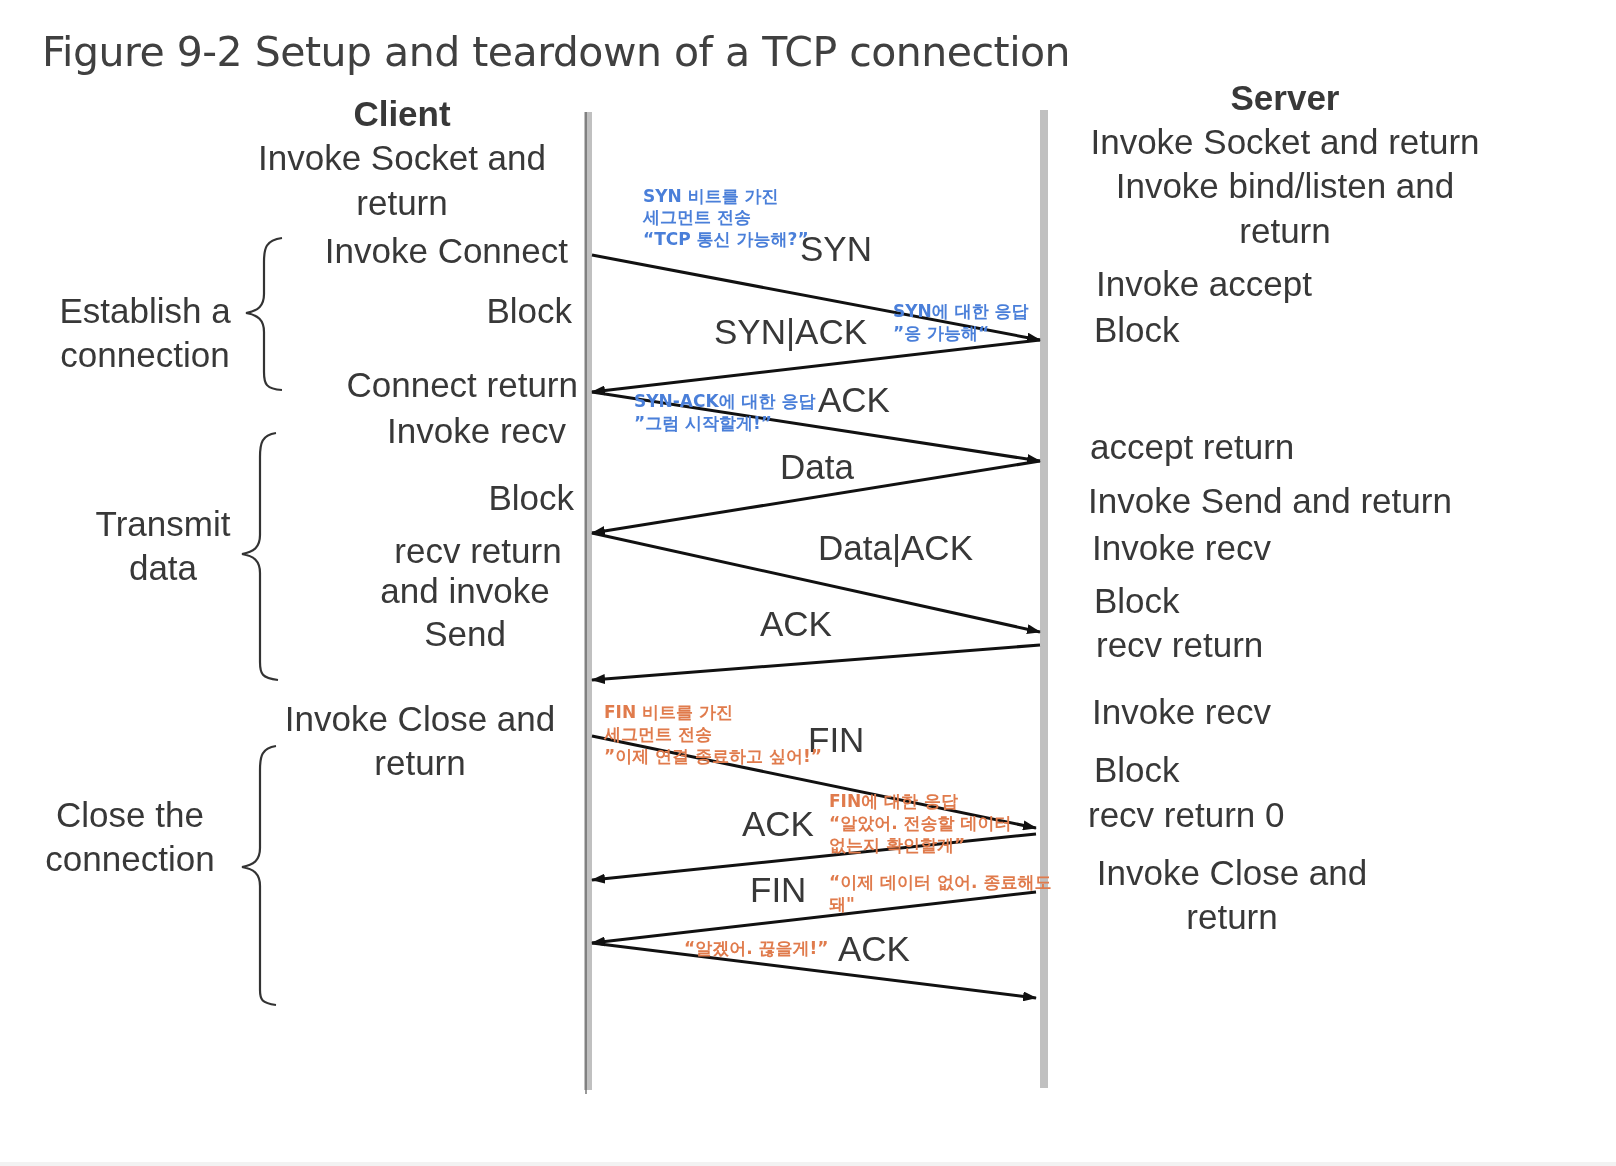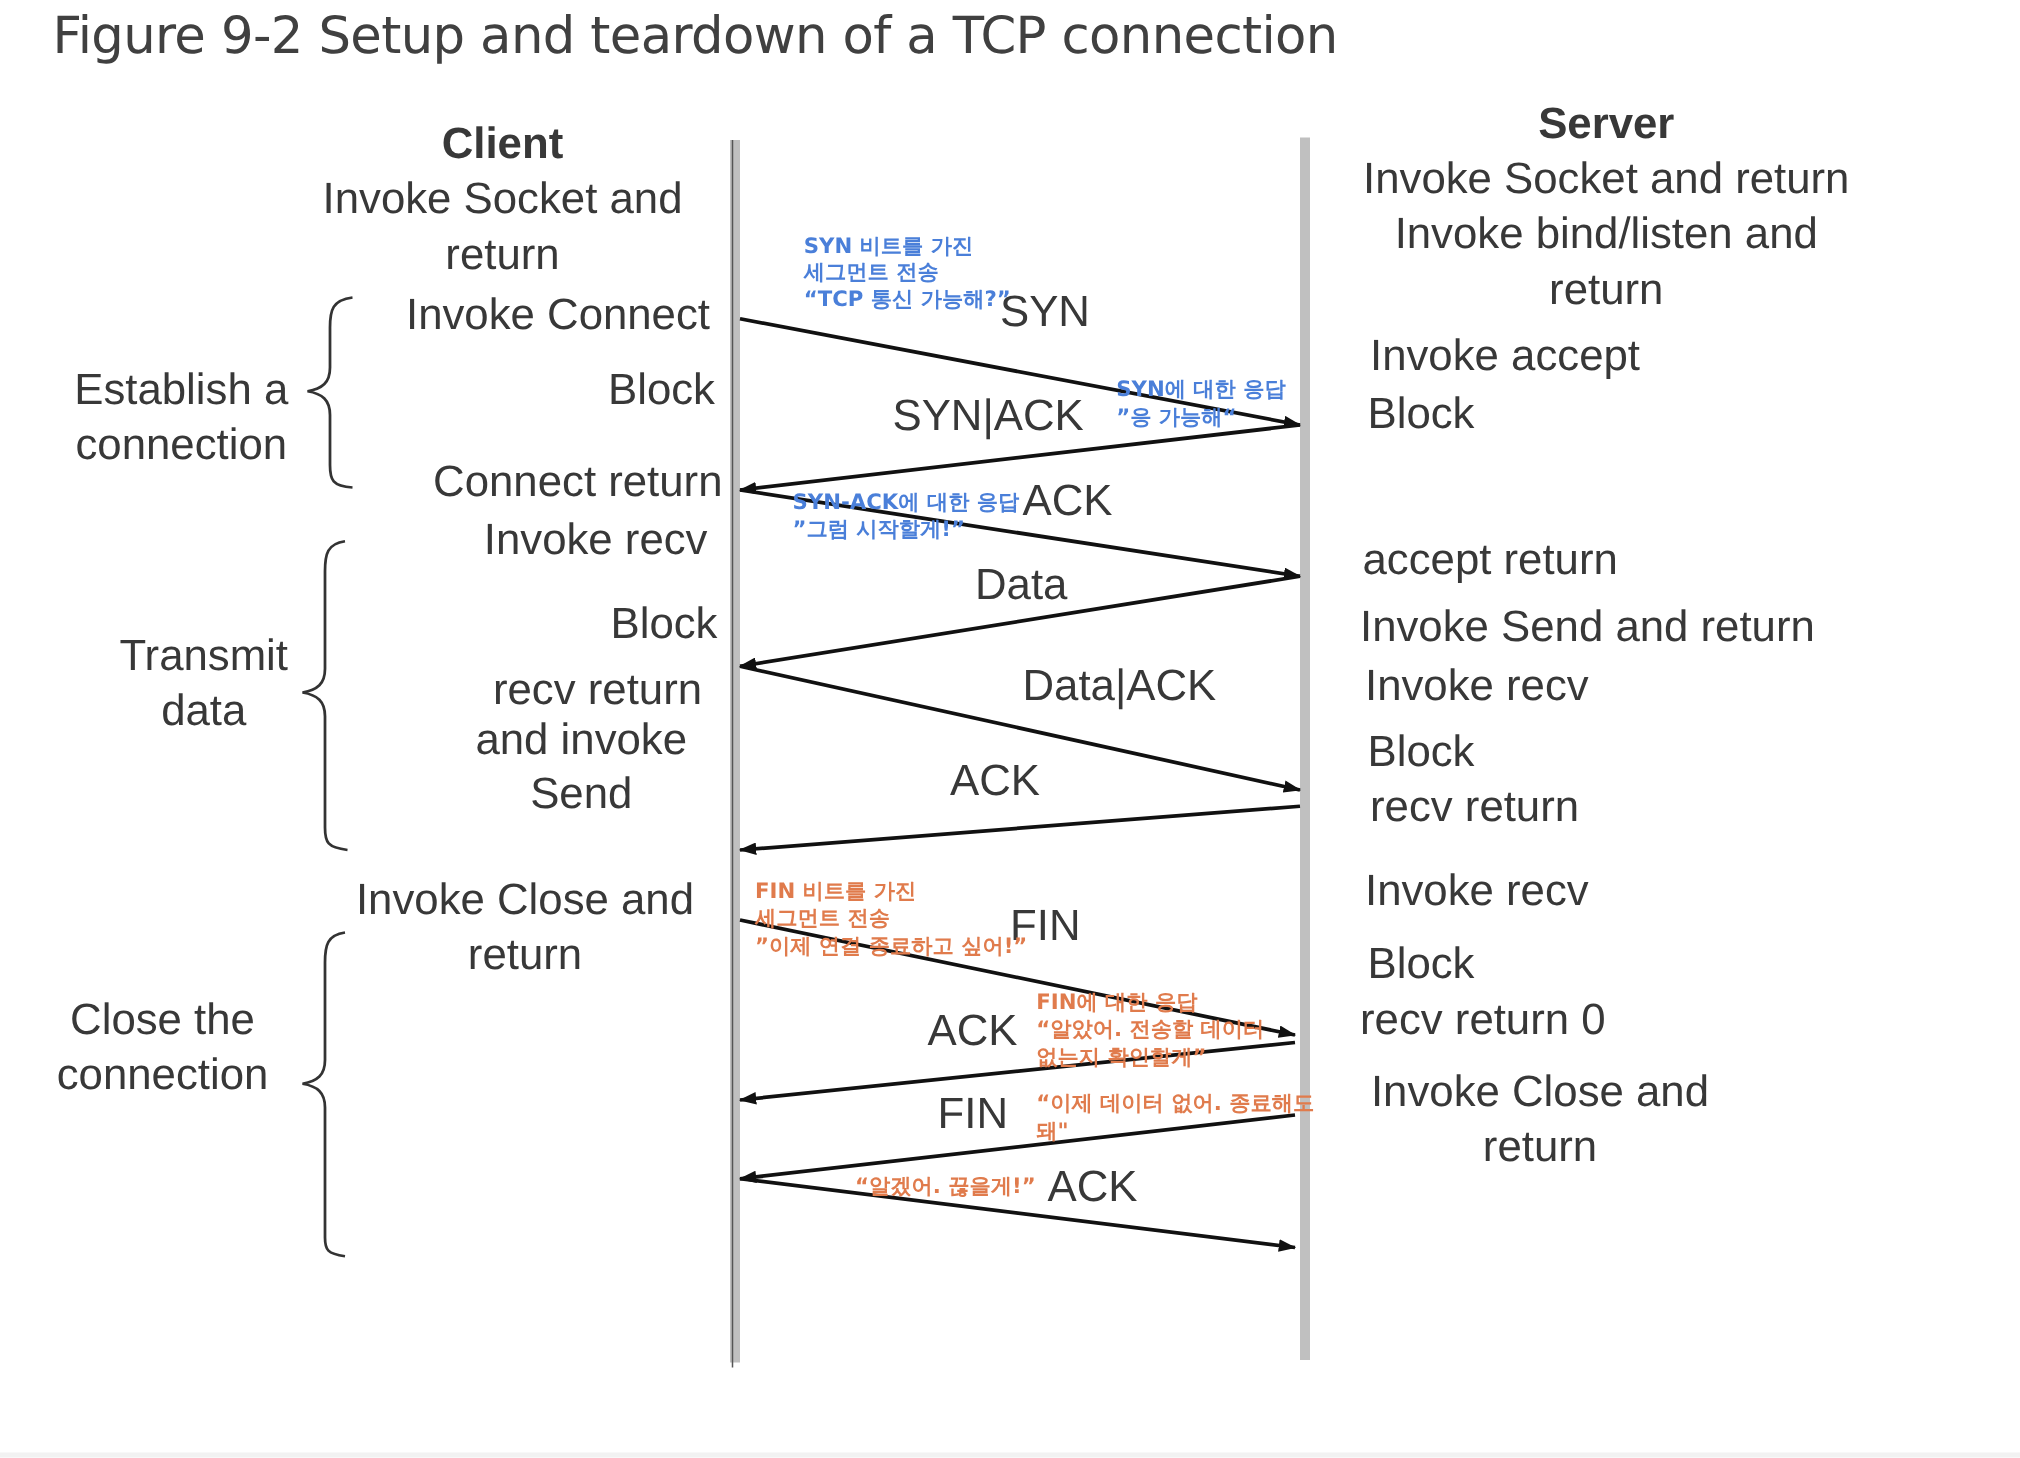--- a/index.html
+++ b/index.html
@@ -1,18 +1,18 @@
 <!DOCTYPE html>
 <html><head>
   <meta charset="utf-8">
   <style>
     html, body { margin: 0; padding: 0; background: #ffffff; }
     body { width: 1616px; height: 1166px; position: relative; overflow: hidden; }
     #figure-title {
-      position: absolute; left: 42px; top: 4px;
+      position: absolute; left: 42px; top: 28px;
       font-family: "DejaVu Sans", sans-serif; font-size: 41px; color: #404040;
       letter-spacing: -0.5px; white-space: nowrap;
     }
     #diagram { position: absolute; left: 0; top: 0; }
     .lbl { font-family: "Liberation Sans", sans-serif; fill: #383838; font-size: 35px; }
     .lbl.bold { font-weight: bold; }
     .ann { font-family: "DejaVu Sans", sans-serif; font-weight: bold; font-size: 17px; }
     #bottom-strip { position: absolute; left: 0; top: 1162px; width: 1616px; height: 4px; background: #f2f2f2; }
   </style>
 </head>

